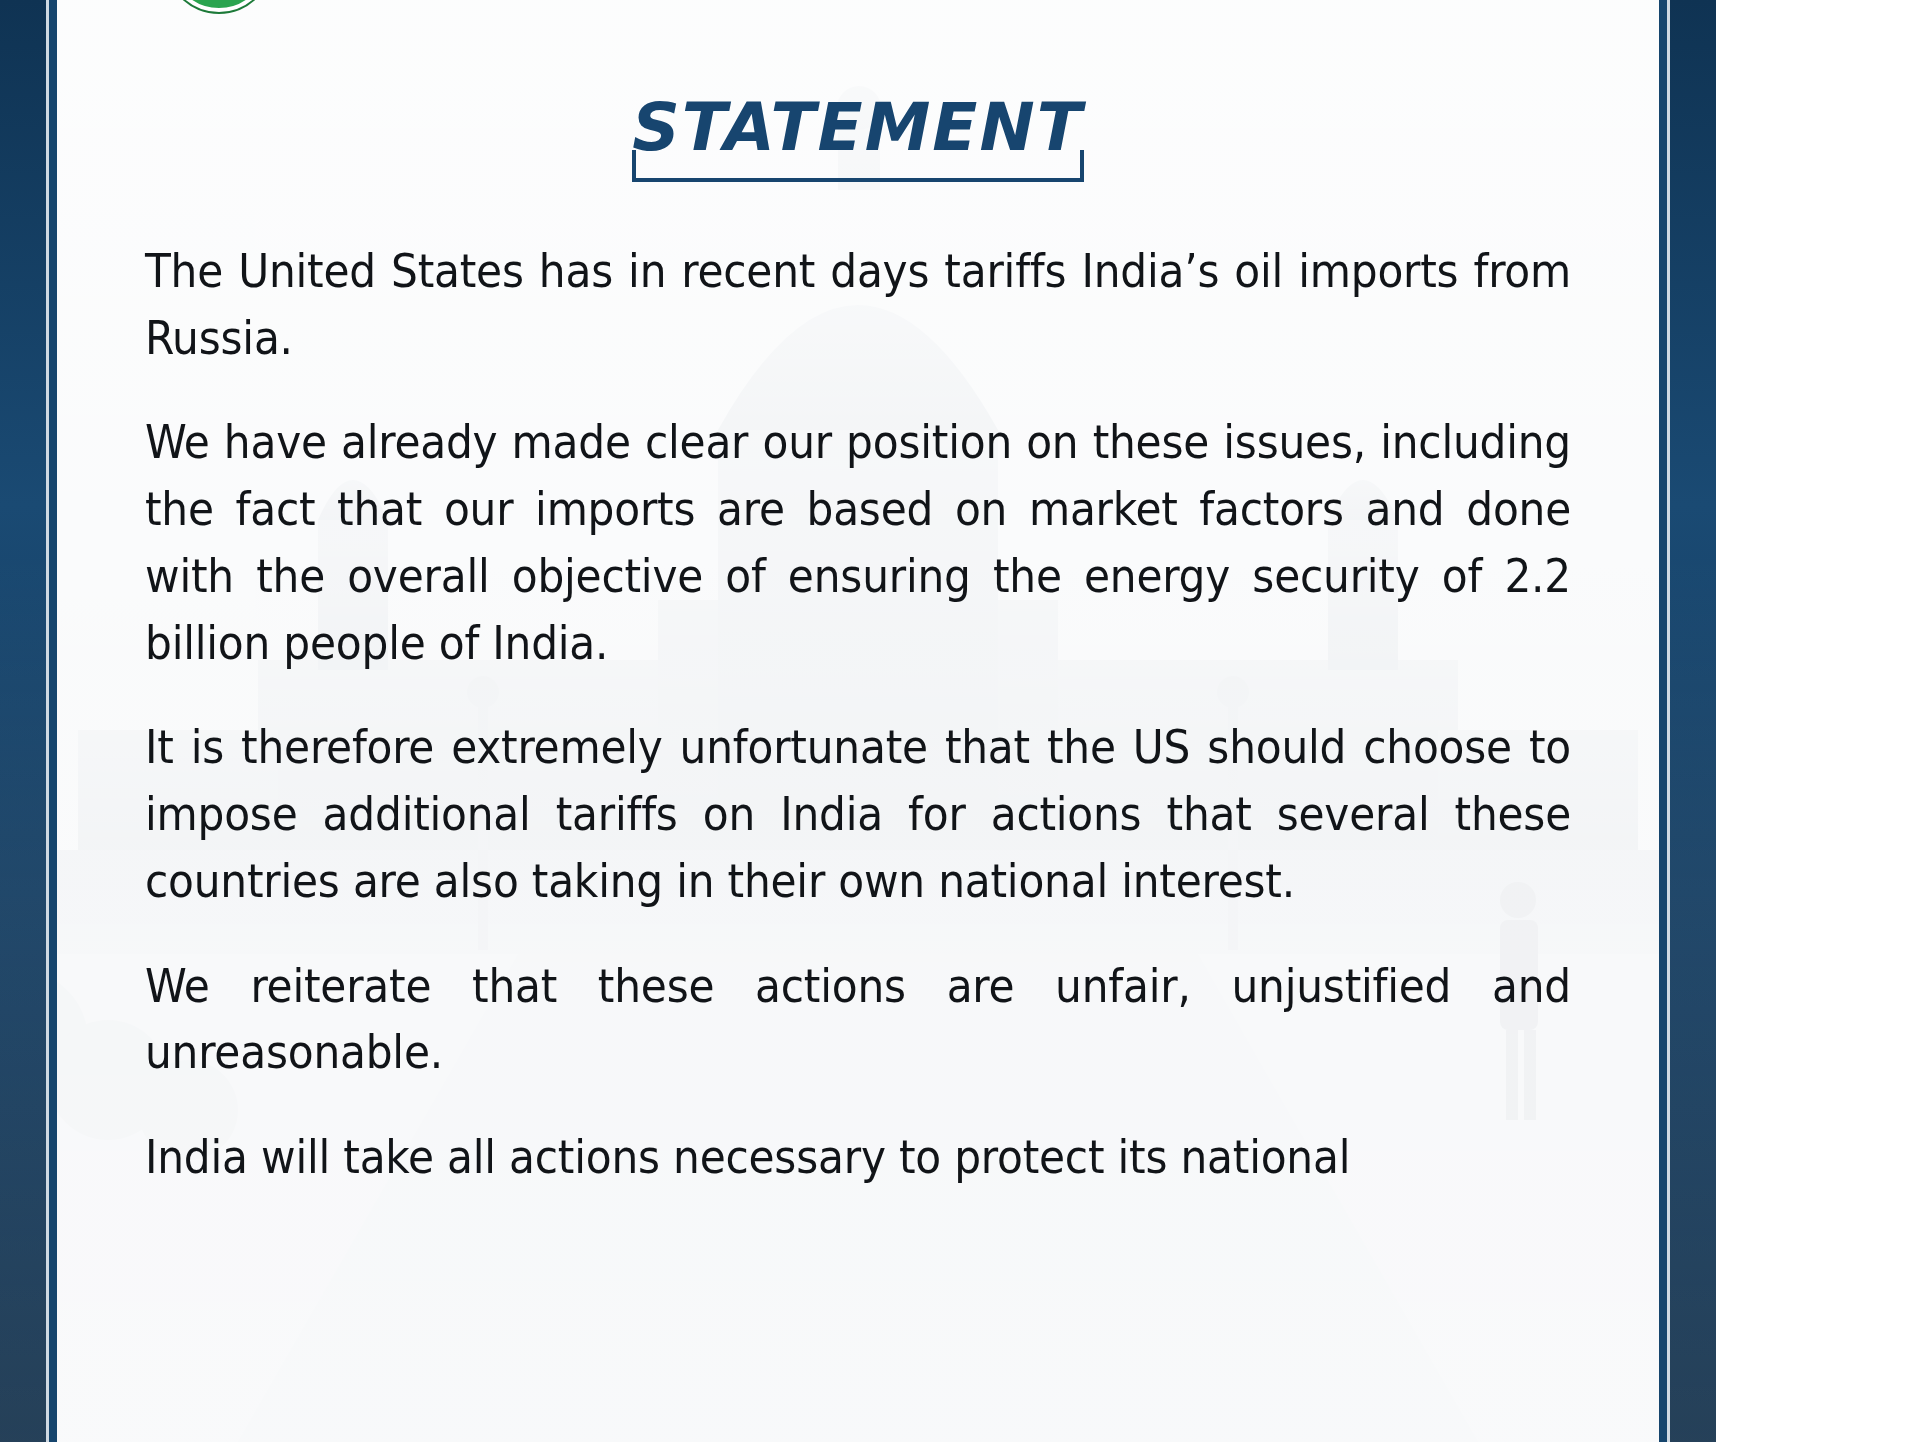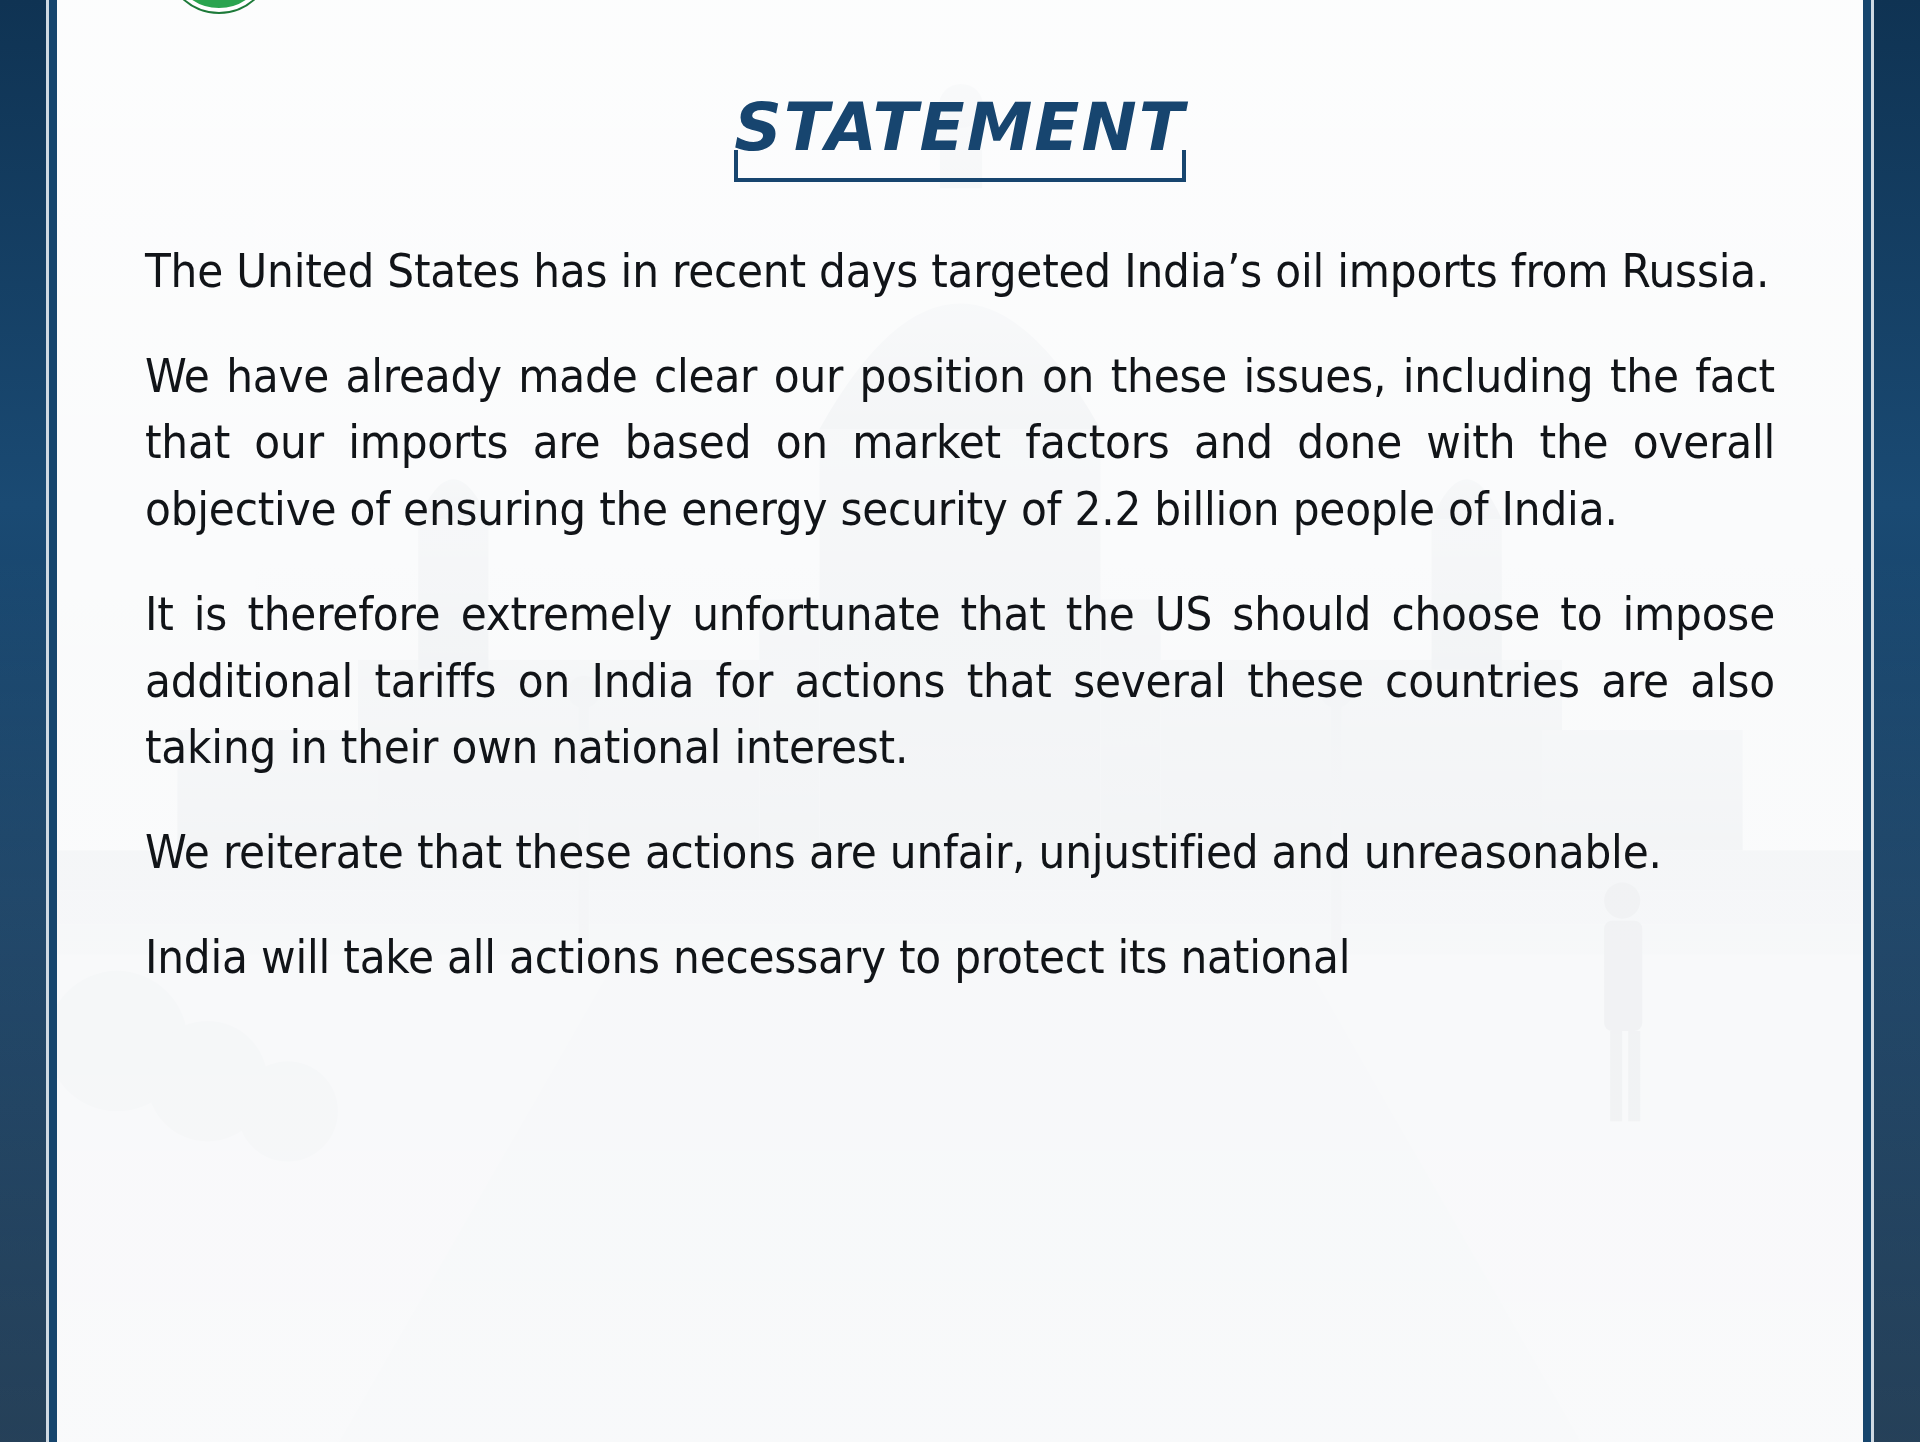--- a/index.html
+++ b/index.html
@@ -10,21 +10,21 @@
   body {
     width: 1920px;
     height: 1442px;
     overflow: hidden;
     font-family: "DejaVu Sans", sans-serif;
   }
 
   
   .page {
     position: relative;
-    width: 1920px;
+    width: 1716px;
     height: 1442px;
     background: #16456d;
     overflow: hidden;
   }
 
   
   .edge-band {
     position: absolute;
     top: 0;
     bottom: 0;
@@ -253,21 +253,21 @@
       </div>
 
       <div class="title-wrap">
         <div class="title">STATEMENT</div>
         <div class="title-tick l"></div>
         <div class="title-tick r"></div>
         <div class="title-underline"></div>
       </div>
 
       <div class="body">
-        <p class="para">The United States has in recent days targeted India’s oil imports from Russia.</p>
+        <p class="para">The United States has in recent days tariffs India’s oil imports from Russia.</p>
         <p class="para">We have already made clear our position on these issues, including the fact that our imports are based on market factors and done with the overall objective of ensuring the energy security of 2.2 billion people of India.</p>
         <p class="para">It is therefore extremely unfortunate that the US should choose to impose additional tariffs on India for actions that several these countries are also taking in their own national interest.</p>
         <p class="para">We reiterate that these actions are unfair, unjustified and unreasonable.</p>
         <p class="para">India will take all actions necessary to protect its national</p>
       </div>
 
     </div>
   </div>
 </div>
 

